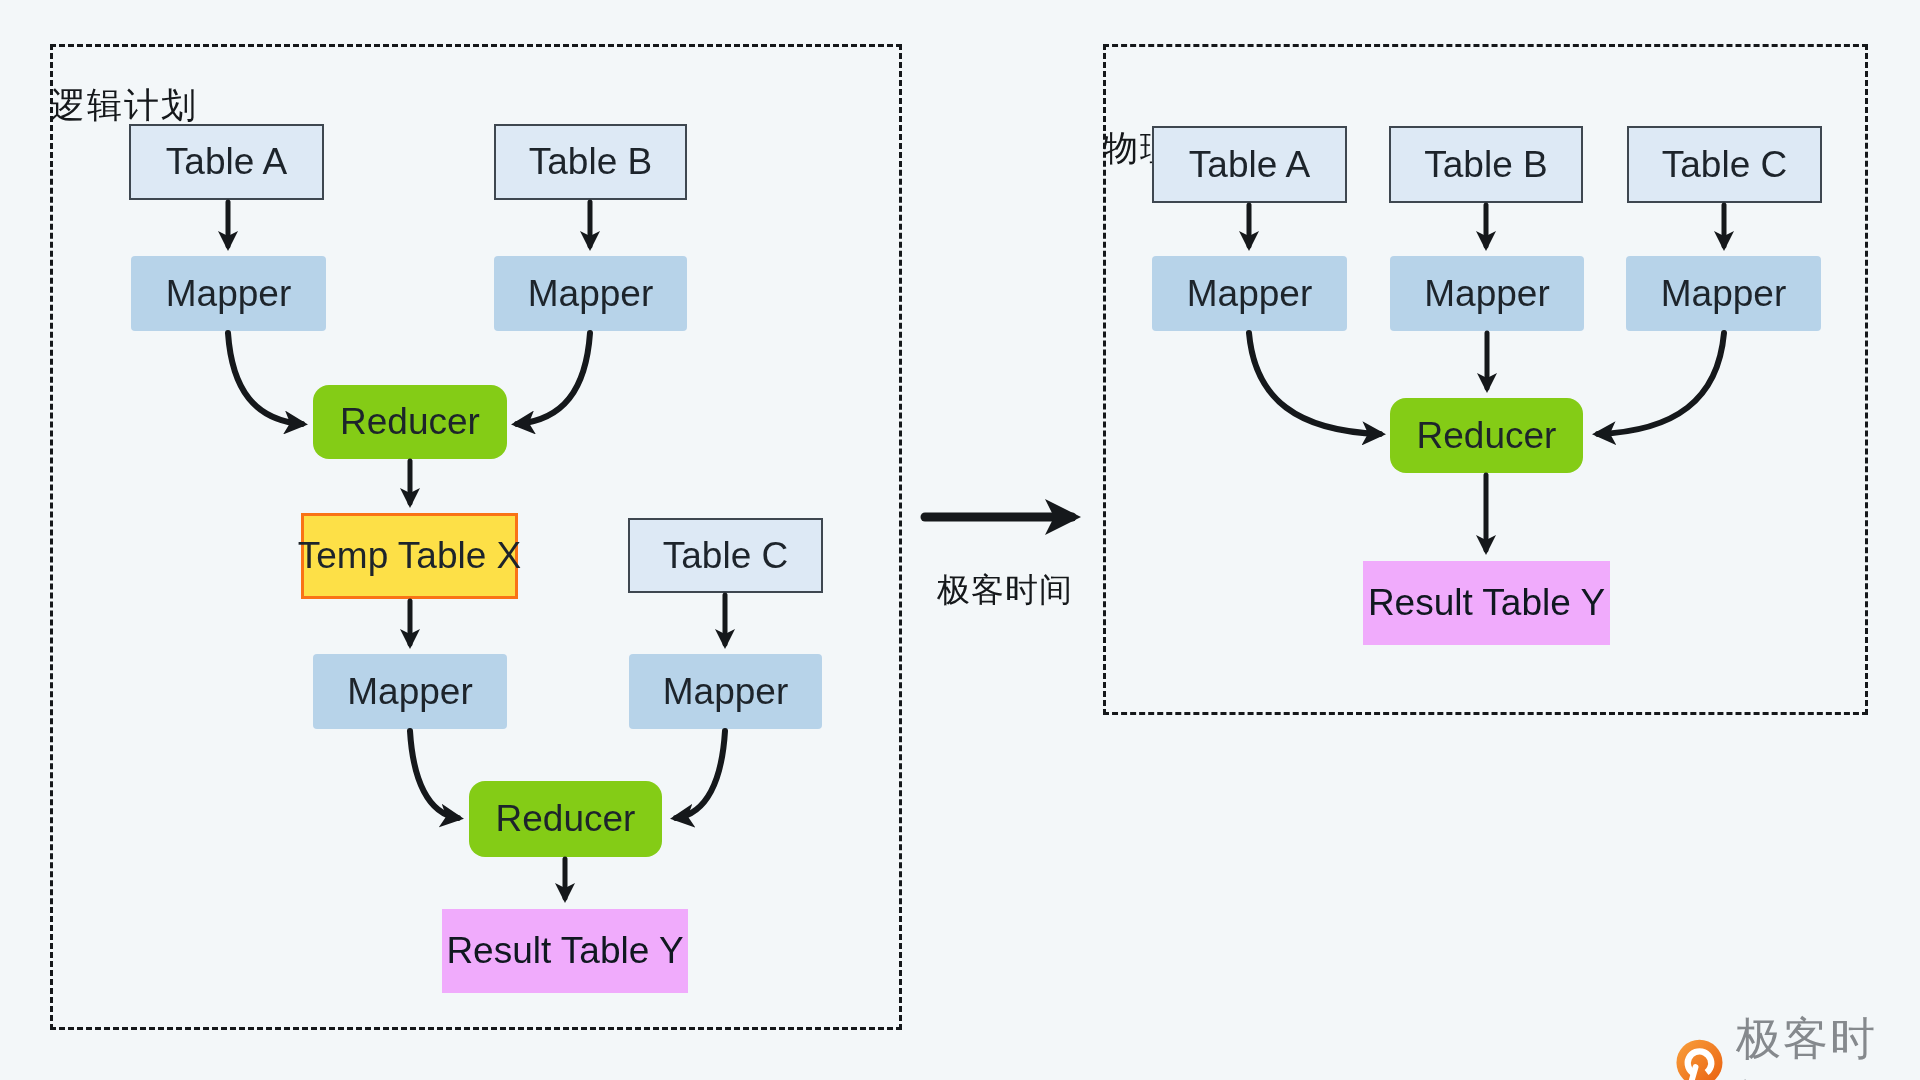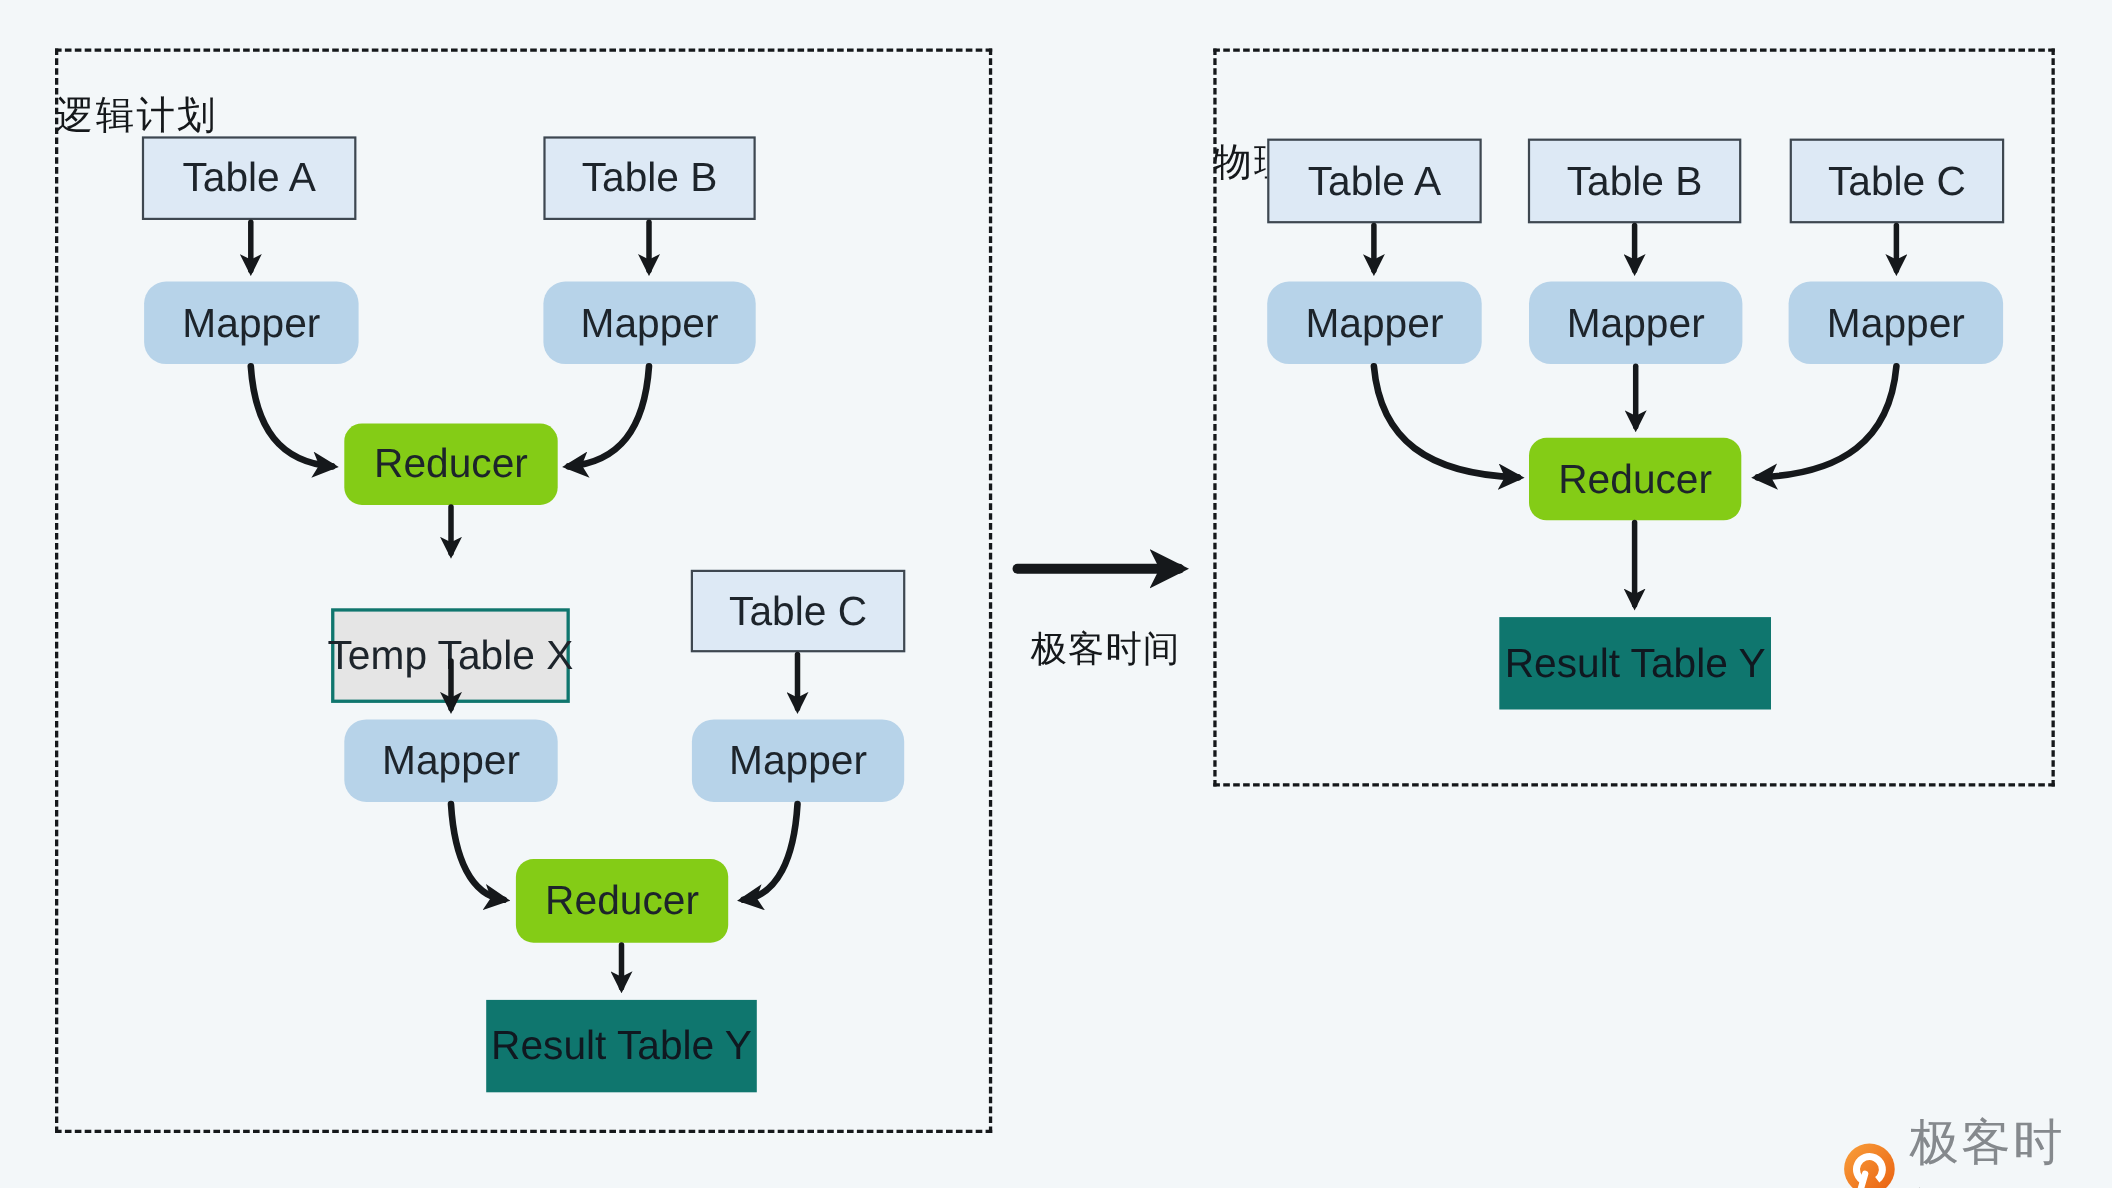--- a/index.html
+++ b/index.html
@@ -12,24 +12,24 @@
   .panel { position:absolute; border:3px dashed #15181b; box-sizing:border-box; }
   .panel-title {
     position:absolute; font-size:35px; line-height:40px;
     color:#15181b; text-align:left; letter-spacing:2px;
   }
   .node {
     position:absolute; display:flex; align-items:center; justify-content:center;
     font-size:37px; box-sizing:border-box; white-space:nowrap;
   }
   .node.table   { background:#dde9f5; border:2px solid #3e4750; }
-  .node.process { background:#b7d3e9; border-radius:20px; }
+  .node.process { background:#b7d3e9; border-radius:4px; }
   .node.reducer { background:#84cc16; border-radius:16px; }
-  .node.temp    { background:#e5e5e5; border:3px solid #0f766e;margin-top:40px; }
-  .node.result  { background:#0f766e; color:#101820; }
+  .node.temp    { background:#fde047; border:3px solid #f97316; }
+  .node.result  { background:#f0abfc; color:#101820; }
   .arrows { position:absolute; left:0; top:0; width:1920px; height:1080px; pointer-events:none; }
   .transform-label {
     position:absolute; left:915px; top:568px; width:180px;
     font-size:33px; text-align:center; color:#15181b; letter-spacing:1px;
   }
   .logo { position:absolute; left:1675px; top:1008px; display:flex; align-items:center; gap:12px; }
   .logo-text { font-size:45px; color:#85898d; letter-spacing:2px; line-height:62px; }
 </style>
 </head>
 <body>

